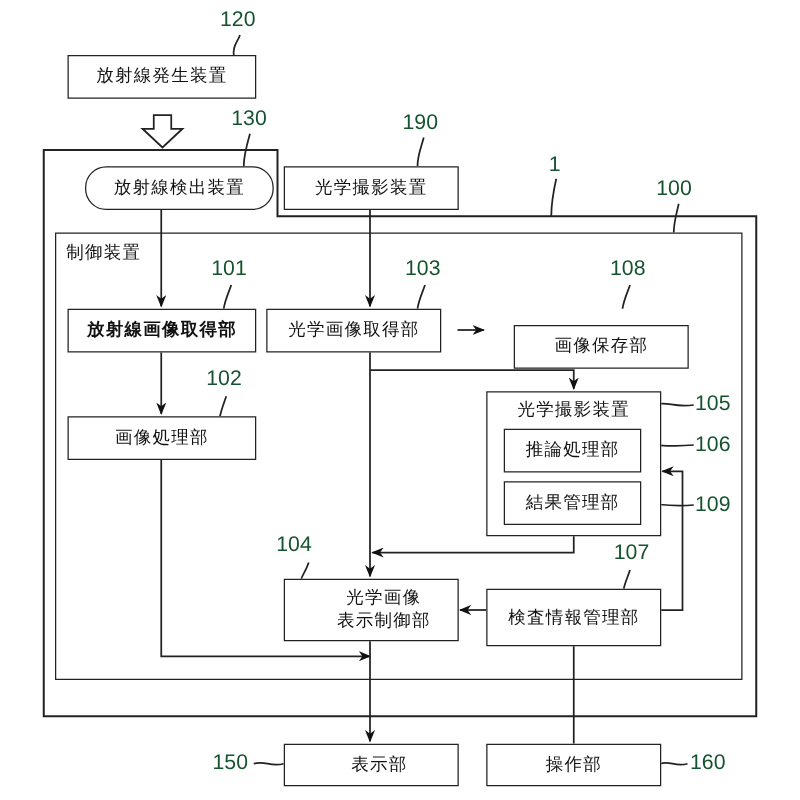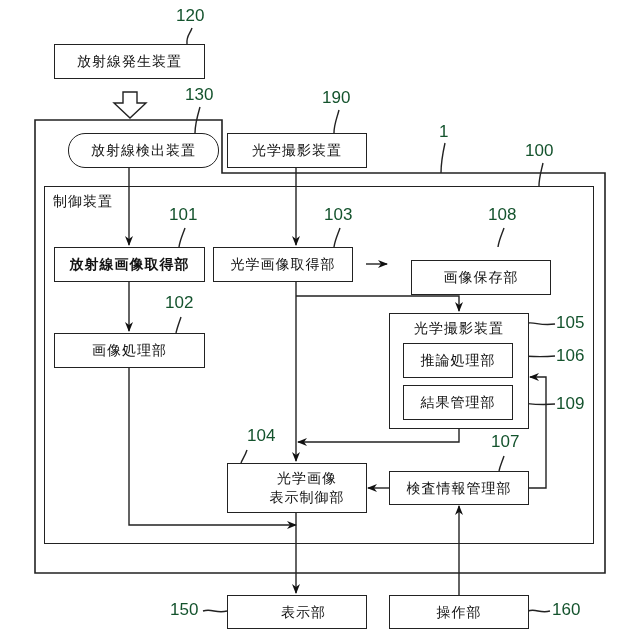--- a/index.html
+++ b/index.html
@@ -109,32 +109,32 @@
 <div class="box" style="left:403px; top:343px; width:110px; height:35px;">
   <span>推論処理部</span>
 </div>
 <div class="box" style="left:403px; top:385px; width:110px; height:35px;">
   <span>結果管理部</span>
 </div>
 <div class="box" style="left:227px; top:463px; width:140px; height:50px; flex-direction:column;padding-left:20px;">
   <span>光学画像</span>
   <span>表示制御部</span>
 </div>
-<div class="box" style="left:389px; top:471px; width:140px; height:34px;">
+<div class="box" style="left:389px; top:471px; width:140px; height:46px;">
   <span>検査情報管理部</span>
 </div>
 
 <div class="ref" style="left:176px; top:6px;">120</div>
 <div class="ref" style="left:185px; top:85px;">130</div>
 <div class="ref" style="left:322px; top:88px;">190</div>
 <div class="ref" style="left:439px; top:122px;">1</div>
 <div class="ref" style="left:525px; top:141px;">100</div>
 <div class="ref" style="left:169px; top:205px;">101</div>
 <div class="ref" style="left:324px; top:205px;">103</div>
 <div class="ref" style="left:488px; top:205px;">108</div>
 <div class="ref" style="left:165px; top:293px;">102</div>
 <div class="ref" style="left:556px; top:313px;">105</div>
 <div class="ref" style="left:556px; top:346px;">106</div>
 <div class="ref" style="left:556px; top:394px;">109</div>
-<div class="ref" style="left:247px; top:426px;text-align:center;">104</div>
+<div class="ref" style="left:221px; top:426px;text-align:center;">104</div>
 <div class="ref" style="left:491px; top:432px;">107</div>
 <div class="ref" style="left:170px; top:600px;">150</div>
 <div class="ref" style="left:552px; top:600px;">160</div>
 
 </body></html>

